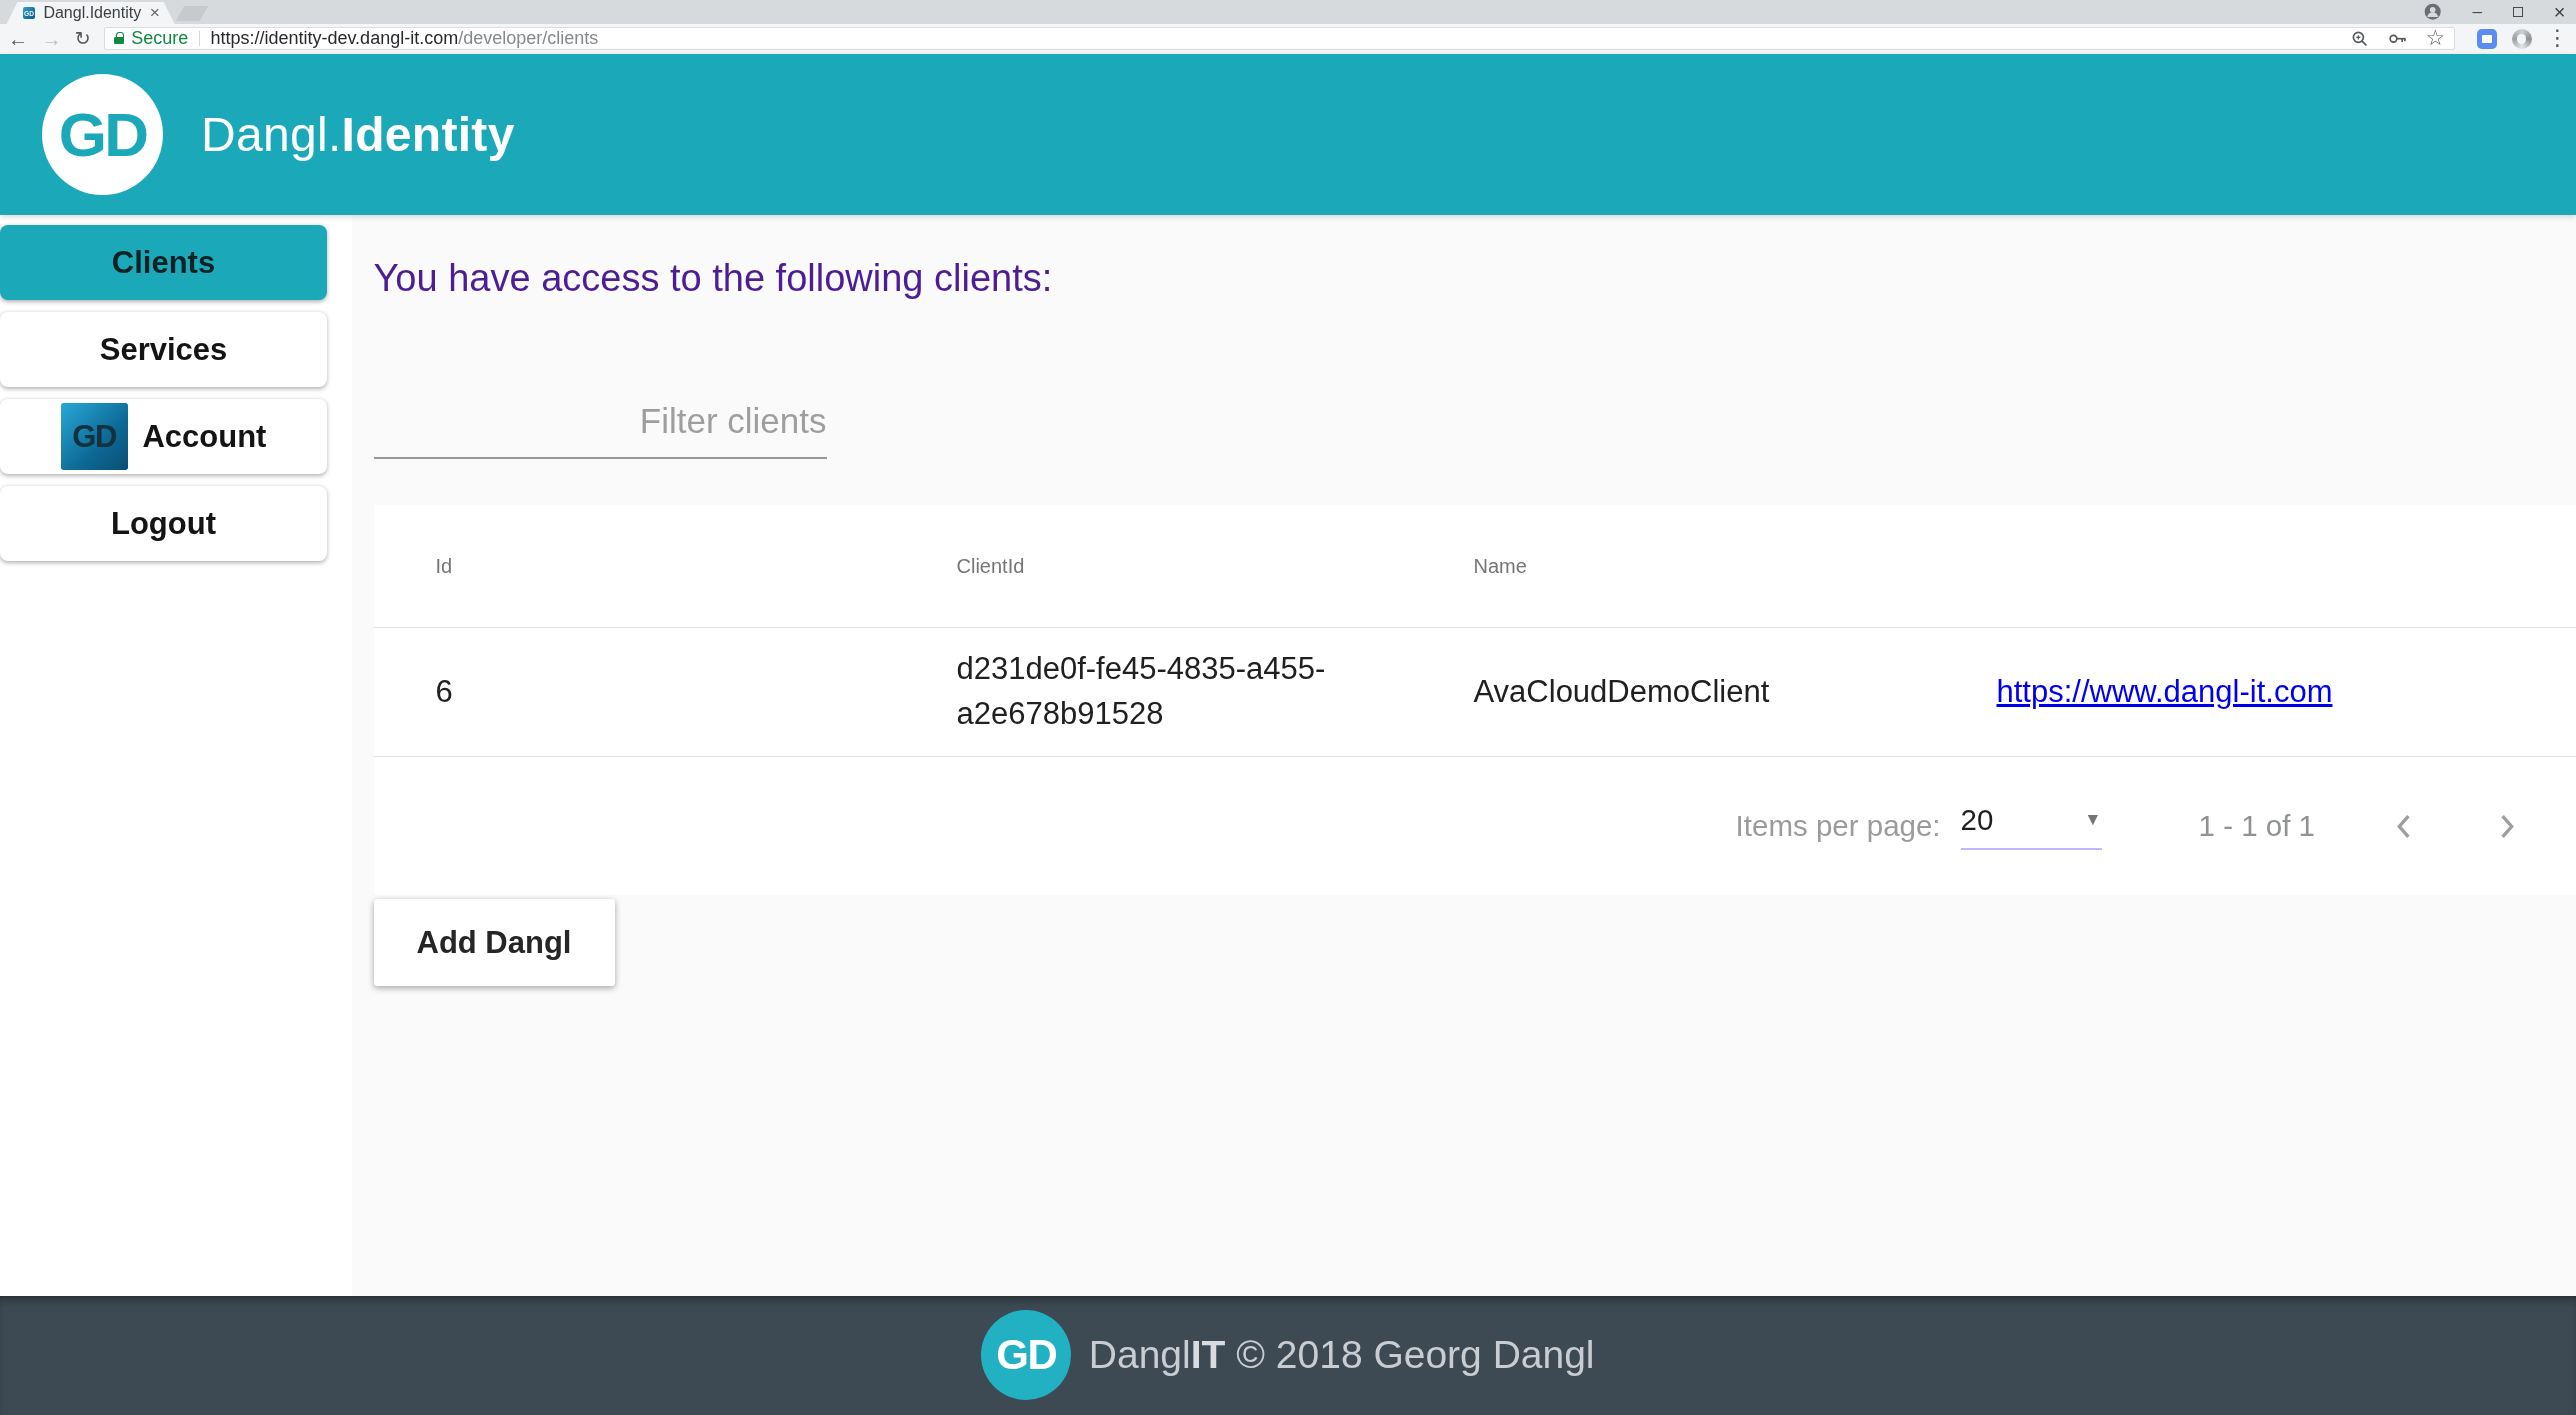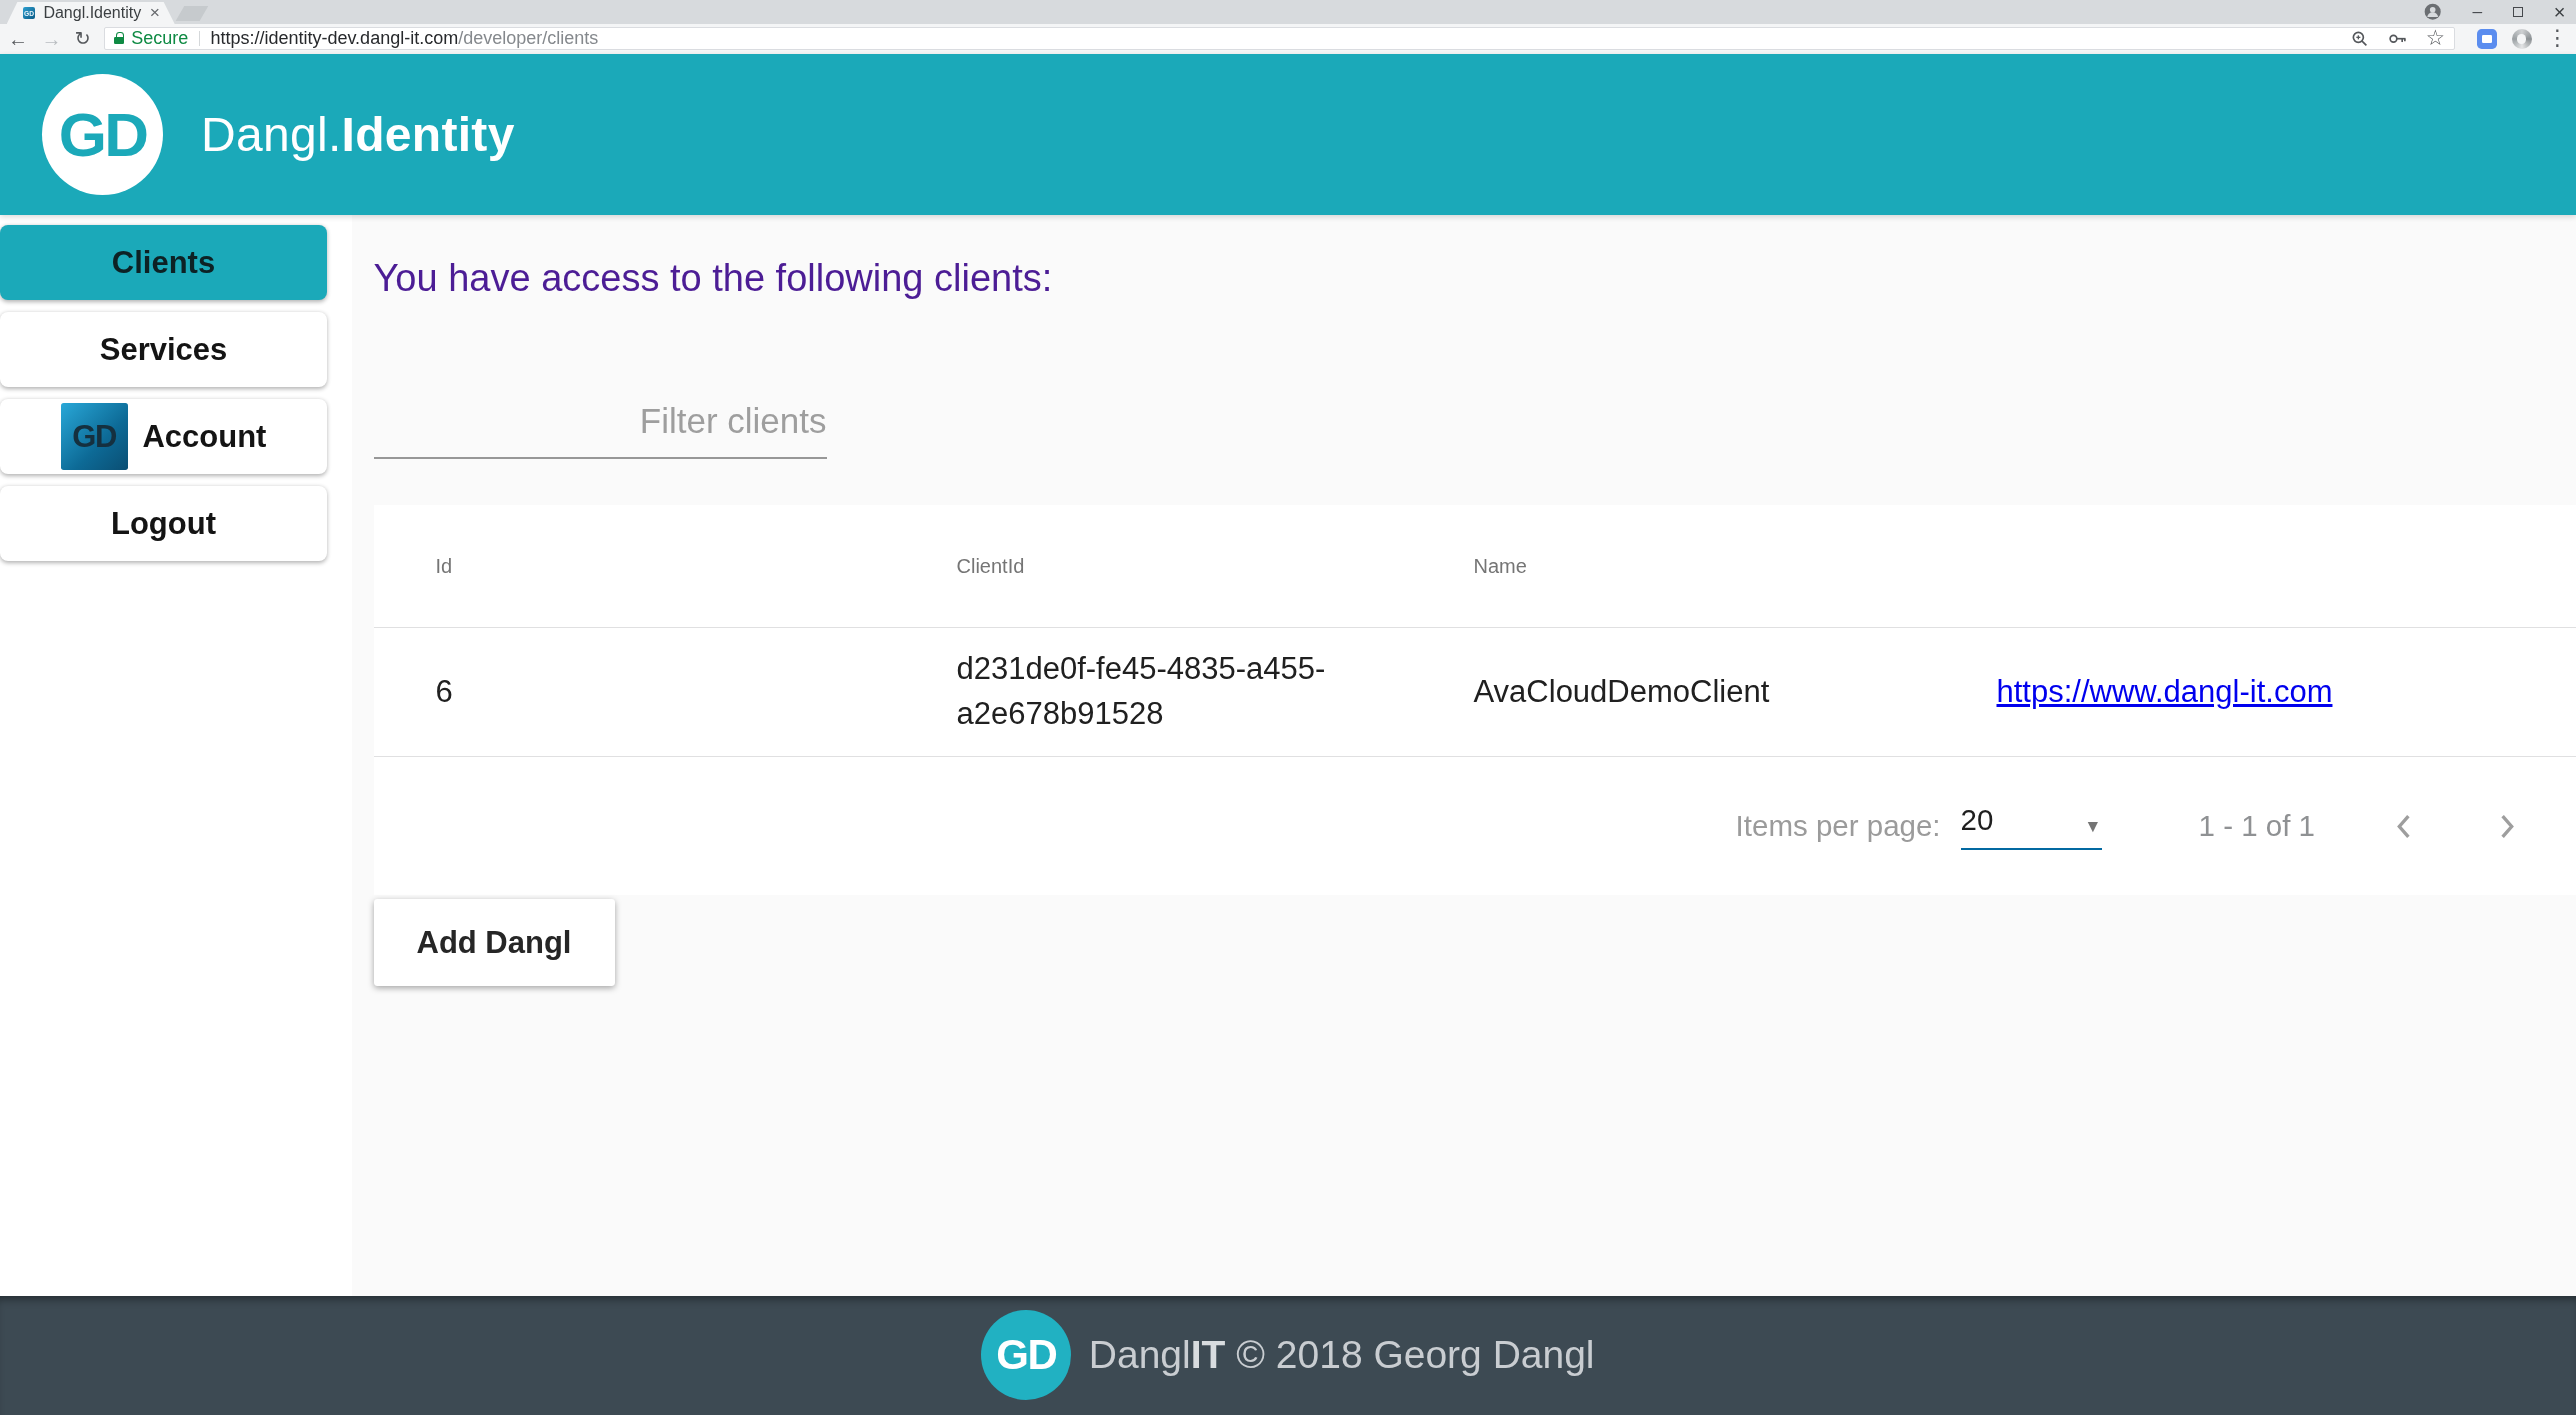--- a/index.html
+++ b/index.html
@@ -94,22 +94,22 @@
   .col { padding-left: 62px; }
   .col-id { width: 521px; }
   .col-clientid { width: 517px; }
   .col-name { width: 523px; }
   .col-uri { flex: 1; }
   .guid { max-width: 436px; line-height: 1.45; word-break: break-word; }
   .uri-link { color: #0000ee; text-decoration: underline; }
 
   .t-paginator { height: 138px; display: flex; align-items: center; justify-content: flex-end;
                  padding-right: 54px; font-size: 29.5px; color: #9b9b9b; }
-  .pagesize { margin-left: 20px; width: 141px; border-bottom: 2px solid #0369a1;
-              display: flex; align-items: flex-end; justify-content: space-between;
+  .pagesize { margin-left: 20px; width: 141px; border-bottom: 2px solid #c4b5fd;
+              display: flex; align-items: center; justify-content: space-between;
               padding-bottom: 10.7px; cursor: pointer; }
   .pagesize-value { color: #1f1f1f; font-size: 29.5px; }
   .caret { font-size: 17.4px; color: #757575; }
   .range-label { margin-left: 97px; color: #8f9193; }
   .pager-nav { margin-left: 74px; display: flex; gap: 71px; align-items: center; }
   .chev { width: 31px; height: 31px; cursor: pointer; }
 
   .add-btn { margin-top: 4px; width: 241px; height: 87px; background: #ffffff; border: none;
              border-radius: 3.4px; box-shadow: 0 2px 6px rgba(0,0,0,0.35);
              font-size: 31px; font-weight: 600; color: #262626; font-family: inherit; cursor: pointer; }

